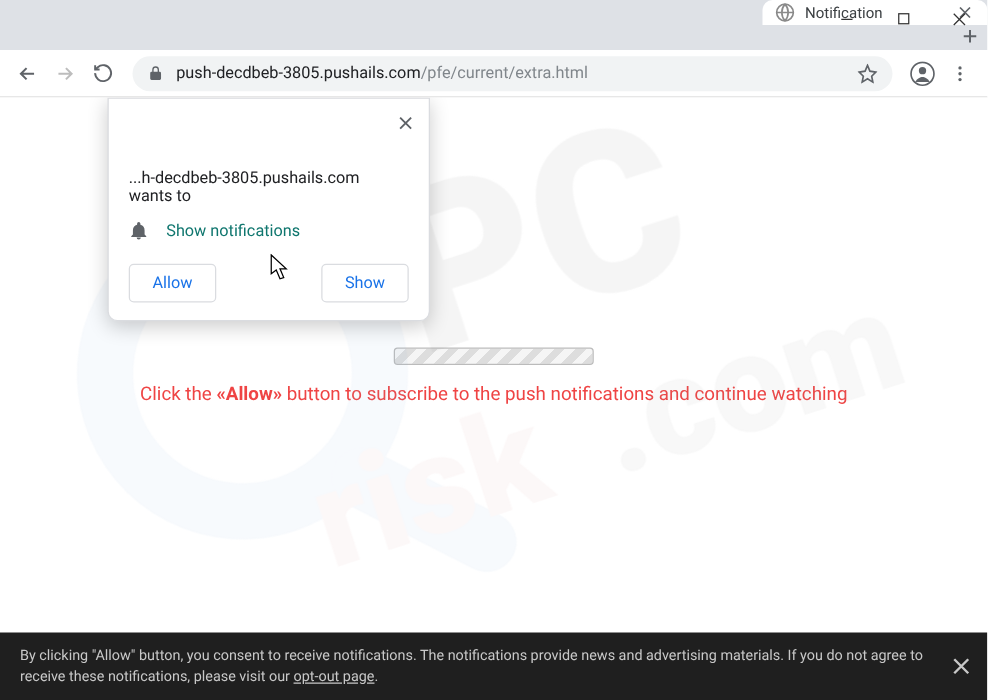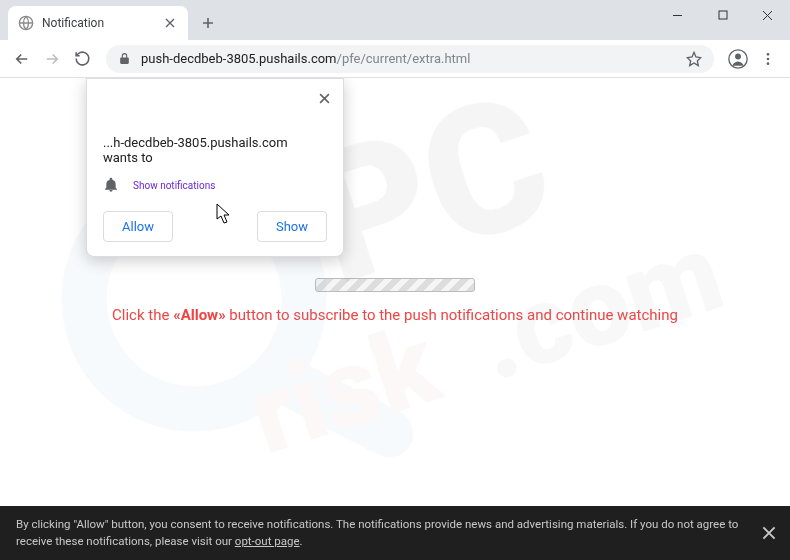--- a/index.html
+++ b/index.html
@@ -1,19 +1,19 @@
 <!DOCTYPE html>
 <html><head>
 <meta charset="utf-8">
 <style>
 * { margin: 0; padding: 0; box-sizing: border-box; font-family: -apple-system, BlinkMacSystemFont, "Segoe UI", Roboto, Arial, sans-serif; }
 body { width: 790px; height: 560px; background: #fff; overflow: hidden; position: relative; }
 
 
-.titlebar { height: 40px; background: #dee1e6; display: flex; align-items: flex-end; position: relative; }
+.titlebar { height: 40px; background: #dee1e6; display: flex; align-items: flex-end; position: relative; flex-direction: column; }
 .tab { background: #fff; height: 34px; margin-left: 8px; border-radius: 8px 8px 0 0; display: flex; align-items: center; padding: 0 10px; min-width: 180px; position: relative; }
 .tab .favicon { width: 16px; height: 16px; margin-right: 8px; display:flex; align-items:center; justify-content:center; }
 .tab .tab-title { font-size: 12px; color: #3c4043; flex: 1; }
 .tab .tab-close { width: 16px; height: 16px; display:flex; align-items:center; justify-content:center; color:#5f6368; cursor:pointer; border-radius:50%; }
 .newtab { width: 28px; height: 28px; display:flex; align-items:center; justify-content:center; margin-left:6px; margin-bottom:3px; color:#5f6368; border-radius:50%; }
 .win-controls { position: absolute; right: 0; top: 0; display: flex; height: 30px; }
 .win-btn { width: 45px; display:flex; align-items:center; justify-content:center; color:#555; }
 
 
 .toolbar { height: 38px; background: #fff; display: flex; align-items: center; padding: 16px 8px; border-bottom: 1px solid #e0e0e0; gap: 2px; }
@@ -29,21 +29,21 @@
 
 
 .content { position: relative; height: 482px; background: #fff; overflow:hidden; }
 
 
 .prompt { position: absolute; top: 0; left: 86px; width: 258px; background: #fff; border: 1px solid #dadce0; border-radius: 0 0 8px 8px; box-shadow: 0 4px 16px rgba(0,0,0,0.2); padding: 14px 16px 14px 16px; z-index: 100; }
 .prompt-title { font-size: 13px; color: #202124; margin-bottom: 12px; padding-right: 20px; margin-top: 42px; }
 .prompt-close { position: absolute; top: 10px; right: 10px; width: 18px; height: 18px; display:flex; align-items:center; justify-content:center; color:#5f6368; cursor:pointer; }
 .prompt-row { display: flex; align-items: center; gap: 14px; margin-bottom: 18px; }
 .prompt-row .bell { color:#5f6368; }
-.prompt-row .perm-text { font-size: 10px; color:#6d28d9; }
+.prompt-row .perm-text { font-size: 13px; color:#0f766e; }
 .prompt-actions { display:flex; justify-content:space-between; gap: 10px; }
 .prompt-actions button { background:#fff; border:1px solid #dadce0; border-radius:4px; padding: 7px 18px; font-size:13px; color:#1a73e8; cursor:pointer; }
 
 
 .page-body { position:absolute; top:0; left:0; right:0; bottom:0; display:flex; flex-direction:column; align-items:center; padding-top: 200px; }
 .loader { width: 160px; height: 14px; border:1px solid #bbb; border-radius:3px; background: repeating-linear-gradient(-45deg,#ddd 0,#ddd 6px,#f5f5f5 6px,#f5f5f5 12px); margin-bottom: 14px; }
 .instruction { font-size: 15px; color:#ef4444; text-align:center; }
 .instruction b { font-weight:700; }
 
 

